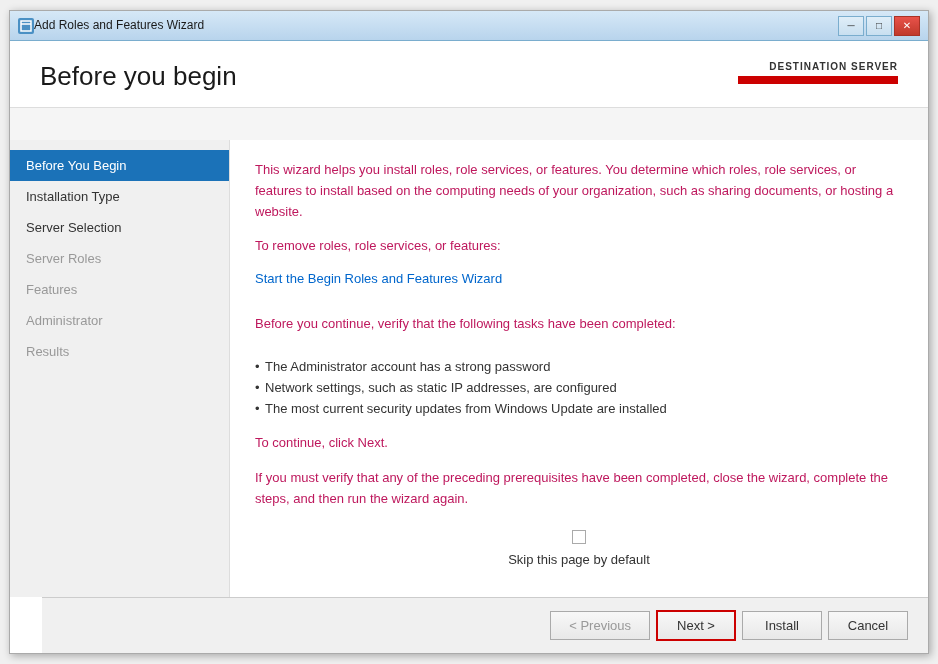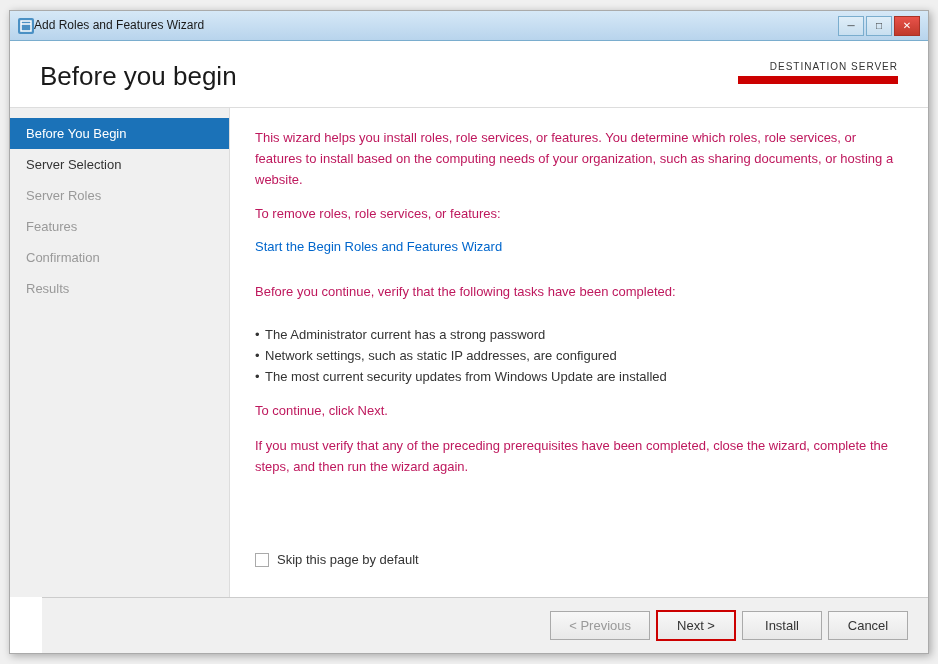--- a/index.html
+++ b/index.html
@@ -79,20 +79,21 @@
       background: linear-gradient(to bottom, #e8524a, #c0392b);
       color: white;
       border-color: #a93226;
     }
 
     .content-area {
       display: flex;
       flex-direction: column;
       flex: 1;
       background: #f5f5f5;
+      gap: 32px;
     }
 
     .header-area {
       background: #fff;
       padding: 20px 30px 15px 30px;
       display: flex;
       align-items: flex-start;
       justify-content: space-between;
       border-bottom: 1px solid #ddd;
       flex-shrink: 0;
@@ -105,21 +106,21 @@
     }
 
     .destination-server {
       text-align: right;
     }
 
     .destination-label {
       font-size: 10px;
       color: #333;
       letter-spacing: 1px;
-      font-weight: 400;
+      font-weight: 700;
     }
 
     .server-bar {
       height: 8px;
       background: #cc0000;
       margin-top: 4px;
       width: 160px;
     }
 
     .main-body {
@@ -199,20 +200,21 @@
     .content-spacer {
       flex: 1;
     }
 
     .skip-area {
       margin-top: 0;
       display: flex;
       align-items: center;
       gap: 8px;
       padding-bottom: 10px;
+      flex-direction: column;
     }
 
     .checkbox {
       width: 14px;
       height: 14px;
       border: 1px solid #aaa;
       background: #fff;
       cursor: pointer;
       flex-shrink: 0;
     }
@@ -287,46 +289,49 @@
       </div>
     </div>
 
     <div class="main-body">
 
       <div class="sidebar">
         <div class="sidebar-item active">
           <span>Before You Begin</span>
         </div>
         <div class="sidebar-item">
+          <span>Installation Type</span>
+        </div>
+        <div class="sidebar-item">
           <span>Server Selection</span>
         </div>
         <div class="sidebar-item disabled">
           <span>Server Roles</span>
         </div>
         <div class="sidebar-item disabled">
           <span>Features</span>
         </div>
         <div class="sidebar-item disabled">
-          <span>Confirmation</span>
+          <span>Administrator</span>
         </div>
         <div class="sidebar-item disabled">
           <span>Results</span>
         </div>
       </div>
 
       <div class="content-panel">
         <p class="content-text">This wizard helps you install roles, role services, or features. You determine which roles, role services, or features to install based on the computing needs of your organization, such as sharing documents, or hosting a website.</p>
 
         <p class="content-text">To remove roles, role services, or features:</p>
         <a class="link-text">Start the Begin Roles and Features Wizard</a>
 
         <p class="content-text" style="margin-top: 28px;">Before you continue, verify that the following tasks have been completed:</p>
 
         <ul class="bullet-list">
-          <li>The Administrator current has a strong password</li>
+          <li>The Administrator account has a strong password</li>
           <li>Network settings, such as static IP addresses, are configured</li>
           <li>The most current security updates from Windows Update are installed</li>
         </ul>
 
         <p class="content-text">To continue, click Next.</p>
 
         <p class="content-text">If you must verify that any of the preceding prerequisites have been completed, close the wizard, complete the steps, and then run the wizard again.</p>
 
         <div class="content-spacer"></div>
 

